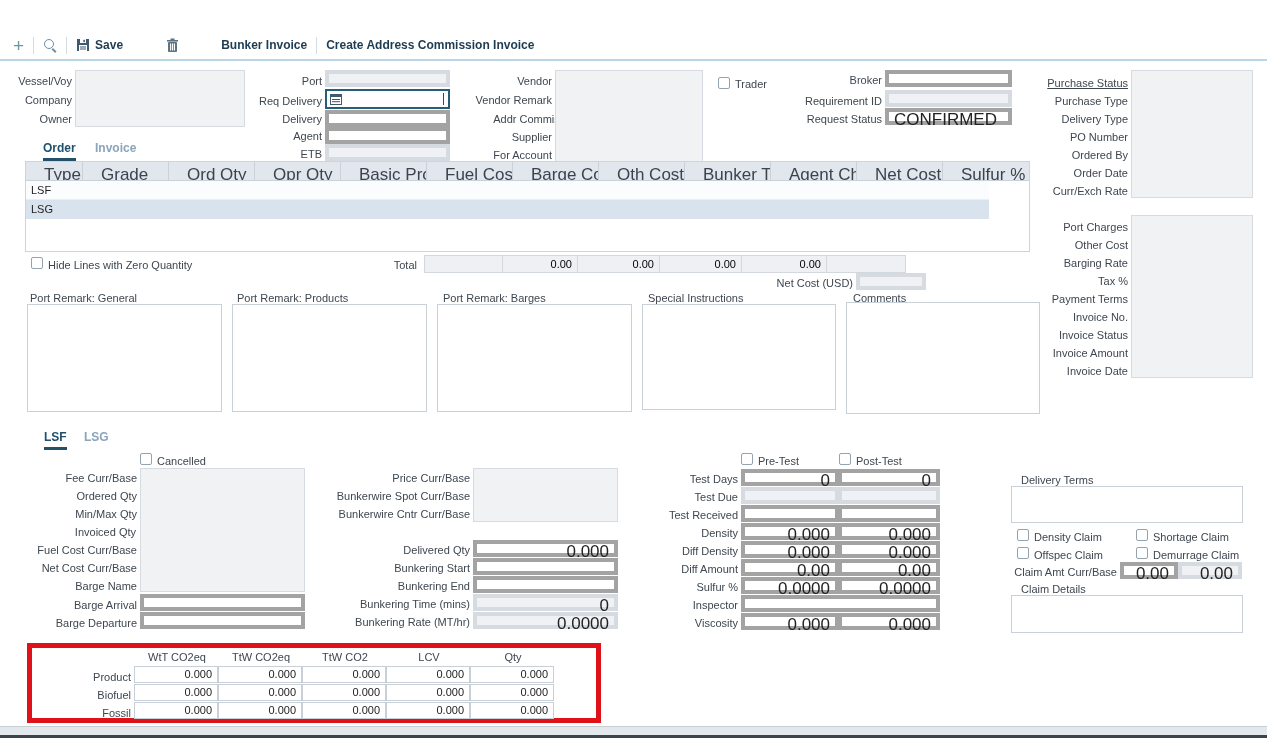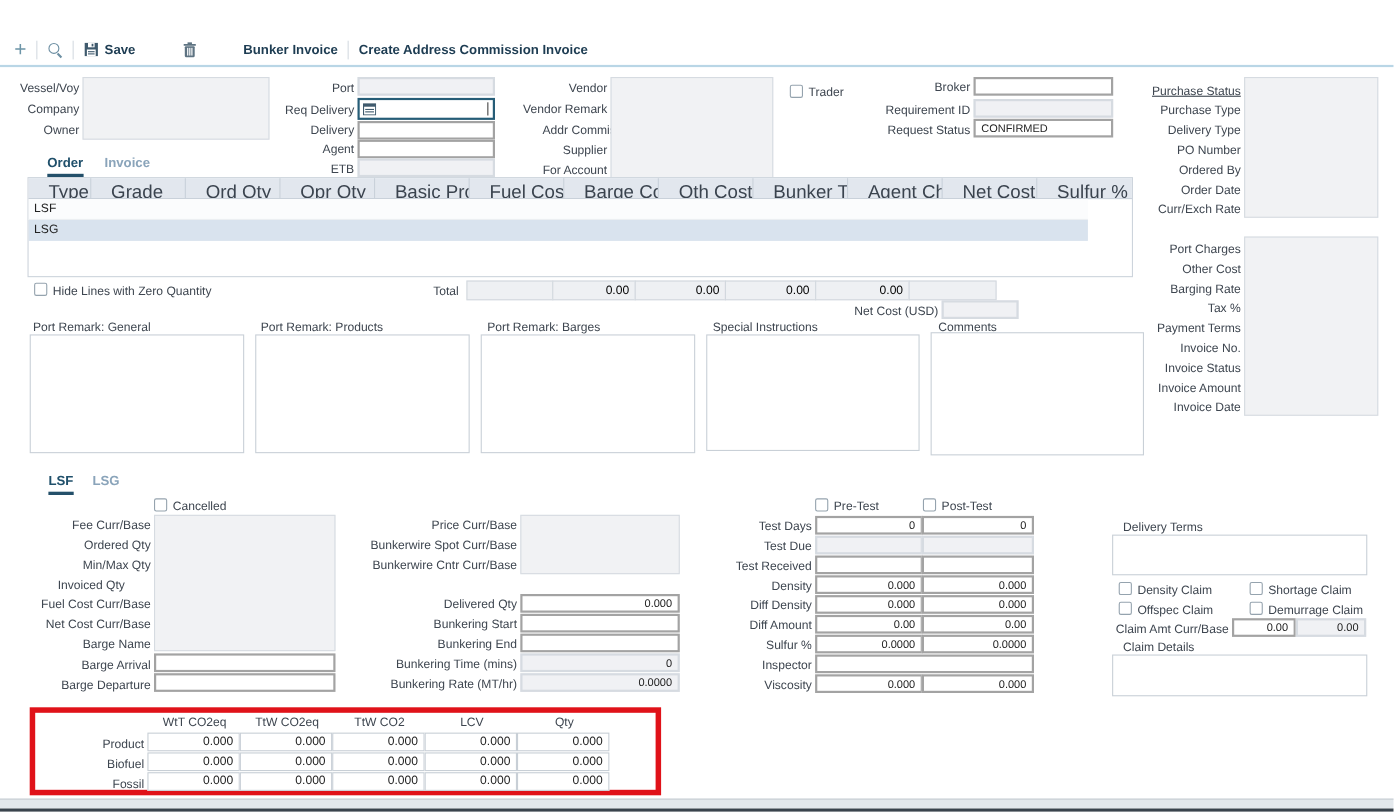--- a/index.html
+++ b/index.html
@@ -26,22 +26,22 @@
   .mag { position:relative; width:14px; height:14px; }
   .mag::before { content:""; position:absolute; left:1px; top:1px; width:8px; height:8px;
                  border:1.6px solid #6d8fa3; border-radius:50%; }
   .mag::after { content:""; position:absolute; left:10px; top:10px; width:5px; height:1.8px;
                 background:#6d8fa3; transform:rotate(45deg); transform-origin:0 0; }
   .icon-svg { display:inline-block; vertical-align:middle; }
 
   
   .lbl { position:absolute; font-size:11px; color:#3e4650; white-space:nowrap; line-height:13px; }
   .lblr { text-align:right; }
-  .fld { position:absolute; height:17px; background:#fff; border:2px solid #a3a3a3;
-         font-size:10px; color:#222; line-height:15px; }
+  .fld { position:absolute; height:17px; background:#fff; border:4px solid #a3a3a3;
+         font-size:17px; color:#222; line-height:15px; }
   .dis { background:#f0f1f4; border-color:#d6dbe1; }
   .num { text-align:right; padding-right:5px; }
   .gblock { position:absolute; background:#f1f2f4; border:1px solid #d6dbe1; }
   .cb { position:absolute; width:12px; height:12px; background:#fff;
         border:1px solid #95a3ae; border-radius:2px; cursor:pointer; }
   .focusfld { position:absolute; background:#fff; border:2px solid #265d77;
               display:flex; align-items:center; }
   .caret { width:1px; height:12px; background:#444; margin-left:auto; margin-right:4px; }
   .ta { position:absolute; background:#fff; border:1px solid #c9d0d7; }
 
@@ -223,21 +223,21 @@
 
   <div class="tab active" style="left:44px; top:430px;">LSF</div>
   <div class="tab inactive" style="left:84px; top:430px;">LSG</div>
 
   <span class="cb" style="left:140px; top:453px;"></span>
   <div class="lbl" style="left:157px; top:455px;">Cancelled</div>
 
   <div class="lbl lblr" style="left:7px; top:472px; width:130px;">Fee Curr/Base</div>
   <div class="lbl lblr" style="left:7px; top:490px; width:130px;">Ordered Qty</div>
   <div class="lbl lblr" style="left:7px; top:508px; width:130px;">Min/Max Qty</div>
-  <div class="lbl lblr" style="left:18px; top:526px; width:130px;text-align:center;">Invoiced Qty</div>
+  <div class="lbl lblr" style="left:6px; top:526px; width:130px;">Invoiced Qty</div>
   <div class="lbl lblr" style="left:7px; top:544px; width:130px;">Fuel Cost Curr/Base</div>
   <div class="lbl lblr" style="left:7px; top:562px; width:130px;">Net Cost Curr/Base</div>
   <div class="lbl lblr" style="left:7px; top:580px; width:130px;">Barge Name</div>
   <div class="lbl lblr" style="left:7px; top:599px; width:130px;">Barge Arrival</div>
   <div class="lbl lblr" style="left:7px; top:617px; width:130px;">Barge Departure</div>
   <div class="gblock" style="left:140px; top:468px; width:165px; height:124px;"></div>
   <div class="fld" style="left:140px; top:594px; width:165px;"></div>
   <div class="fld" style="left:140px; top:612px; width:165px;"></div>
 
   <div class="lbl lblr" style="left:310px; top:472px; width:160px;">Price Curr/Base</div>

